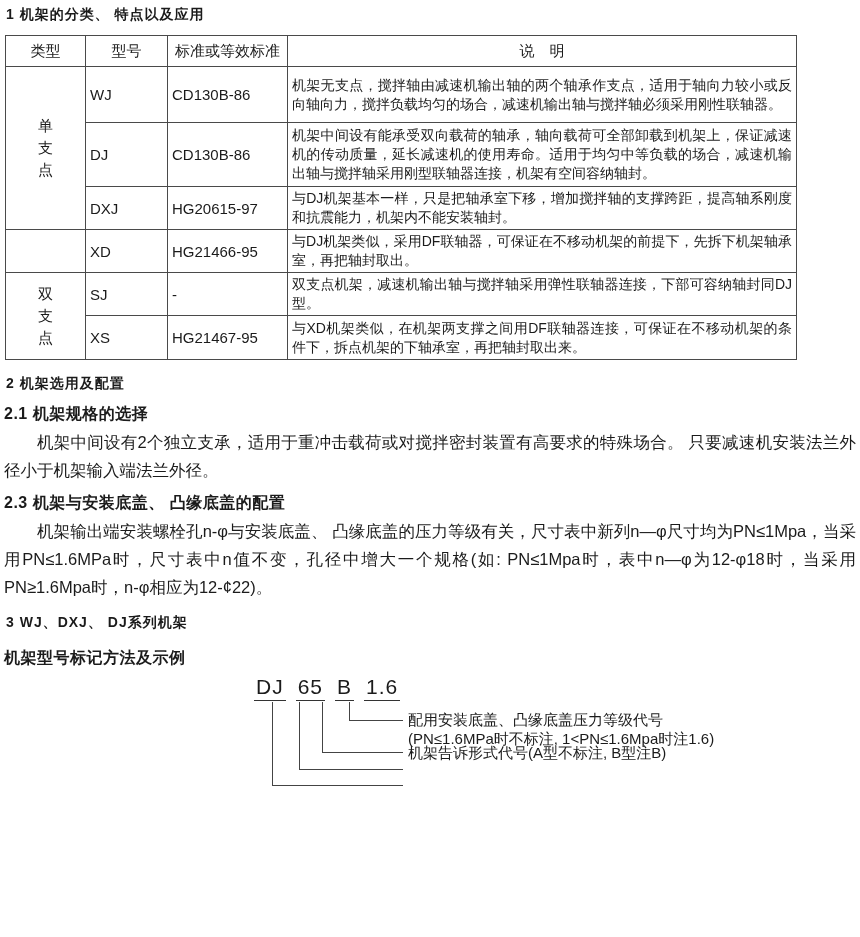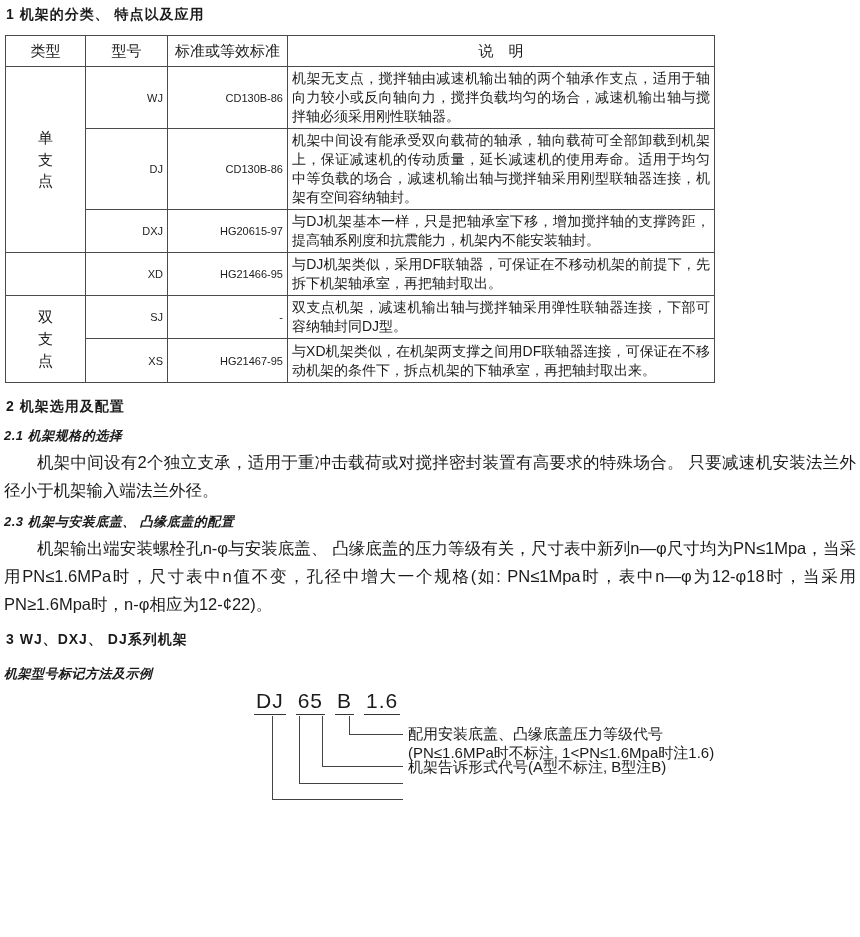--- a/index.html
+++ b/index.html
@@ -5,30 +5,30 @@
   html,body { margin:0; padding:0; background:#ffffff; }
   body {
     width:860px; height:937px; overflow:hidden;
     font-family:"Liberation Sans","DejaVu Sans",sans-serif;
     color:#1b1b1b;
   }
   .page { padding:3px 4px 0 4px; }
 
   
   .h-big { font-size:14px; font-weight:bold; margin:3px 0 11px 2px; letter-spacing:1px; }
-  .h-sub { font-size:13px; font-weight:bold; margin:9px 0 3px 0; letter-spacing:0.5px;font-style:italic; }
+  .h-sub { font-size:16px; font-weight:bold; margin:9px 0 3px 0; letter-spacing:0.5px; }
 
   
-  table.cls { border-collapse:collapse; width:710px; table-layout:fixed; margin-left:1px; }
+  table.cls { border-collapse:collapse; width:792px; table-layout:fixed; margin-left:1px; }
   table.cls td, table.cls th { border:1px solid #4a4a4a; padding:2px 4px; }
   table.cls th { font-weight:normal; font-size:15px; height:26px; }
   .col-type  { width:80px; }
   .col-model { width:82px; }
   .col-std   { width:120px; }
-  td.cc   { text-align:right; font-size:11px; }
+  td.cc   { text-align:left; font-size:15px; }
   td.type { text-align:center; vertical-align:middle; font-size:15px; }
   .vert   { display:inline-block; width:1.1em; word-break:break-all; line-height:1.45; text-align:center; }
   td.desc { font-size:14px; line-height:19px; padding:3px 9px; text-align:justify; }
   tr.r-wj  { height:56px; }
   tr.r-dj  { height:64px; }
   tr.r-dxj { height:40px; }
   tr.r-xd  { height:40px; }
   tr.r-sj  { height:32px; }
   tr.r-xs  { height:44px; }
 

